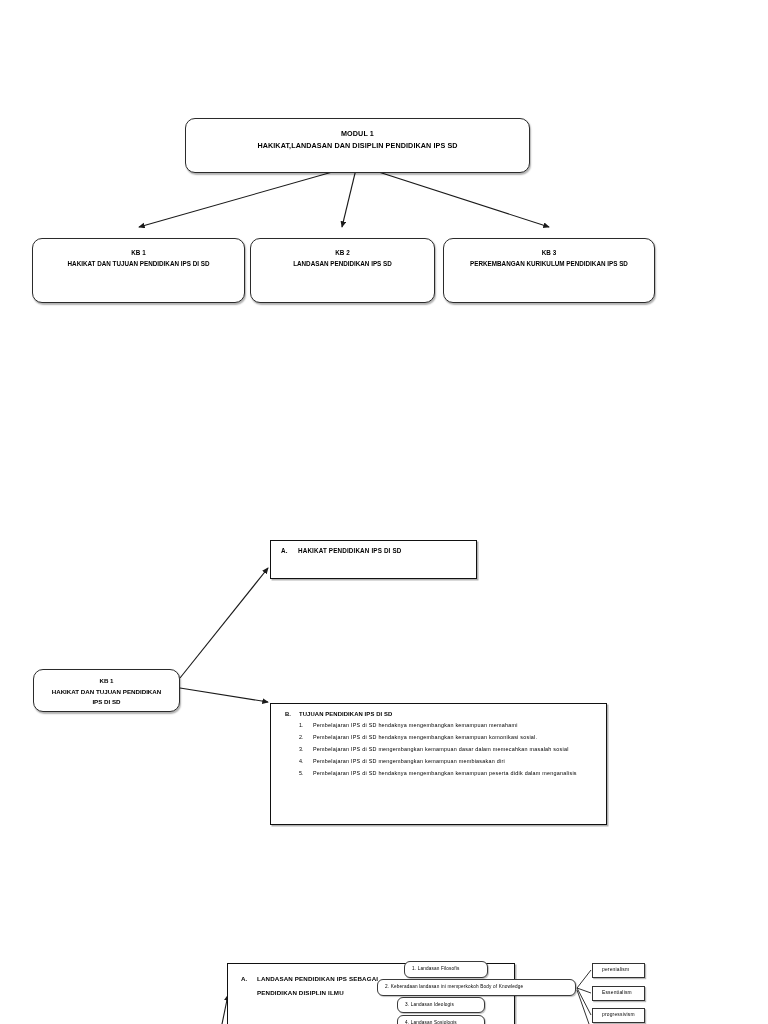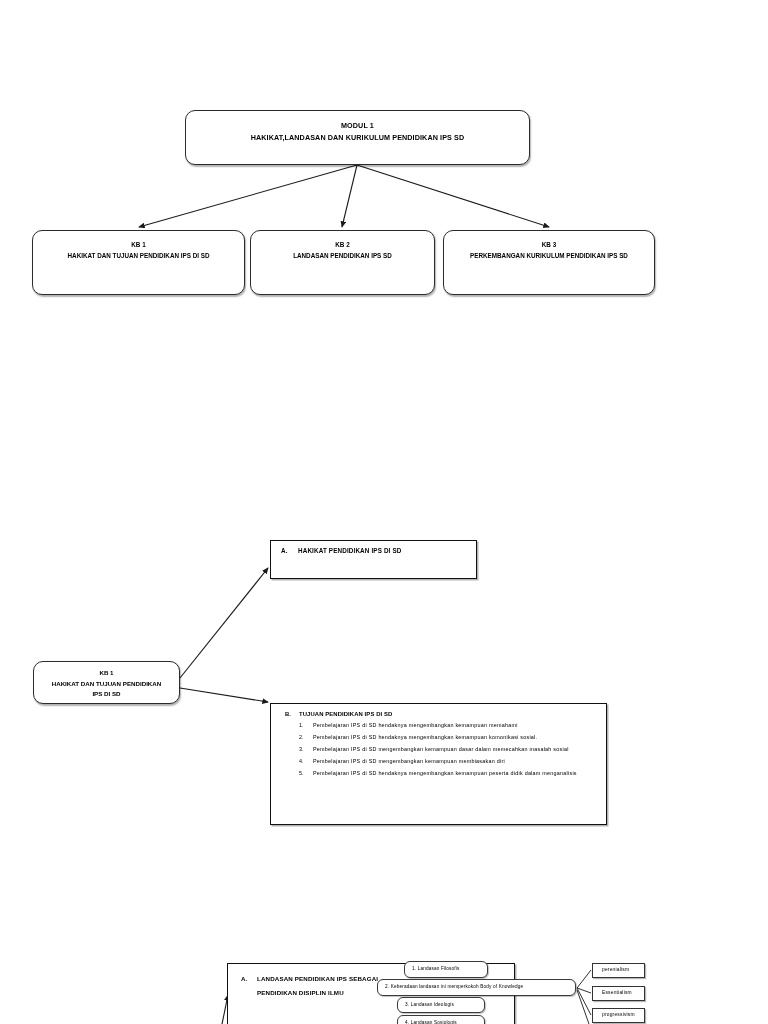--- a/index.html
+++ b/index.html
@@ -31,20 +31,21 @@
   }
   .node {
     position: absolute;
     box-sizing: border-box;
     background: #ffffff;
     border: 1.2px solid #2b2b2b;
   }
   .rounded {
     border-radius: 10px;
     box-shadow: 1px 1.5px 1.5px rgba(0,0,0,0.30);
+    margin-top: 8px;
   }
   .sharp {
     border: 1.4px solid #111111;
     box-shadow: 1.5px 1.5px 0px rgba(0,0,0,0.30);
   }
   .center-text {
     text-align: center;
   }
   .title-line {
     font-weight: bold;
@@ -259,21 +260,21 @@
     <line x1="515" y1="991" x2="405" y2="1024" stroke="#1a1a1a" stroke-width="0.9"></line>
 
     <line x1="577" y1="988" x2="591" y2="970" stroke="#1a1a1a" stroke-width="0.9"></line>
     <line x1="577" y1="988" x2="591" y2="993" stroke="#1a1a1a" stroke-width="0.9"></line>
     <line x1="577" y1="988" x2="591" y2="1015" stroke="#1a1a1a" stroke-width="0.9"></line>
     <line x1="577" y1="990" x2="589" y2="1024" stroke="#1a1a1a" stroke-width="0.9"></line>
   </svg>
 
   <div class="node rounded center-text" id="modul-root">
     <div class="l1 title-line">MODUL 1</div>
-    <div class="l2 title-line">HAKIKAT,LANDASAN DAN KURIKULUM PENDIDIKAN IPS SD</div>
+    <div class="l2 title-line">HAKIKAT,LANDASAN DAN DISIPLIN PENDIDIKAN IPS SD</div>
   </div>
 
   <div class="node rounded center-text kb-box" id="kb1-box">
     <div class="kb-num">KB 1</div>
     <div class="kb-title">HAKIKAT DAN TUJUAN PENDIDIKAN IPS DI SD</div>
   </div>
 
   <div class="node rounded center-text kb-box" id="kb2-box">
     <div class="kb-num">KB 2</div>
     <div class="kb-title">LANDASAN PENDIDIKAN IPS SD</div>

